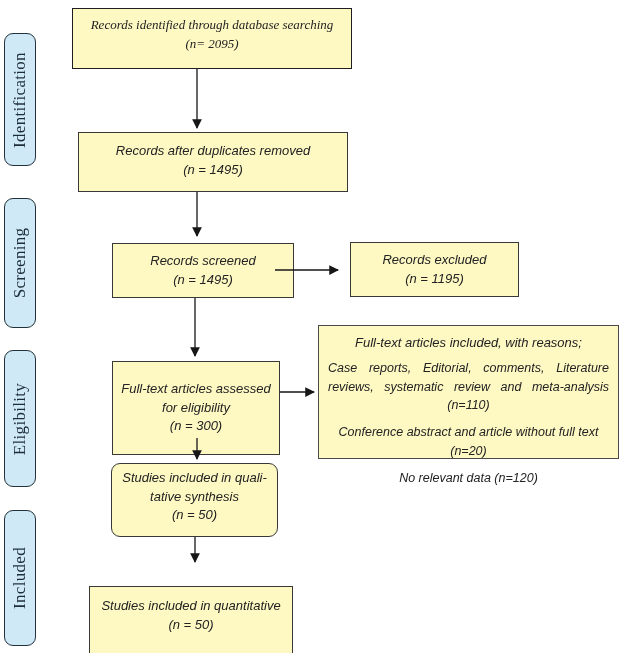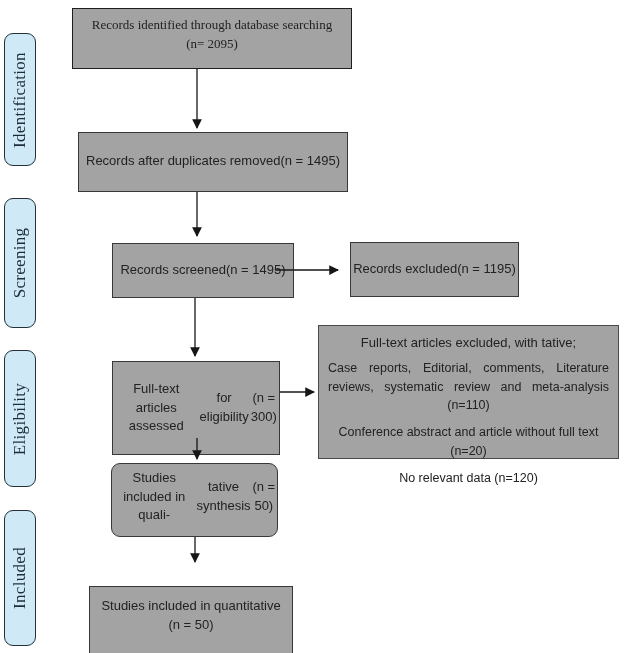--- a/index.html
+++ b/index.html
@@ -35,28 +35,29 @@
     letter-spacing: 0.3px;
   }
   #stage-identification { top: 33px;  height: 133px; }
   #stage-screening      { top: 198px; height: 130px; }
   #stage-eligibility    { top: 350px; height: 137px; }
   #stage-included       { top: 510px; height: 136px; }
 
   
   .fbox {
     position: absolute;
-    background: #a3a3a3;
+    background: #fef9c3;
     border: 1.5px solid #383838;
     box-sizing: border-box;
     text-align: center;
     font-size: 13px;
     line-height: 1.45;
+    font-style: italic;
   }
-  .fbox.center { display: flex; align-items: center; justify-content: center; }
+  .fbox.center { display: flex; flex-direction: column; align-items: center; justify-content: center; }
 
   #box-identified {
     left: 72px; top: 8px; width: 280px; height: 61px;
     font-family: "Liberation Serif", serif;
     padding-top: 7px;
     border-color: #1f1f1f;
   }
   #box-duplicates { left: 78px;  top: 132px; width: 270px; height: 60px; padding-bottom: 2px; }
   #box-screened   { left: 112px; top: 243px; width: 182px; height: 55px; }
   #box-excluded   { left: 350px; top: 242px; width: 169px; height: 55px; }
@@ -129,21 +130,21 @@
     <div>(n = 1195)</div>
   </div>
 
   <div class="fbox center" id="box-fulltext">
     <div>Full-text articles assessed</div>
     <div>for eligibility</div>
     <div>(n = 300)</div>
   </div>
 
   <div class="fbox" id="box-reasons">
-    <div class="reasons-title">Full-text articles excluded, with tative;</div>
+    <div class="reasons-title">Full-text articles included, with reasons;</div>
     <p class="justify-last-center">Case reports, Editorial, comments, Literature reviews, systematic review and meta-analysis (n=110)</p>
     <p>Conference abstract and article without full text (n=20)</p>
     <p>No relevant data (n=120)</p>
   </div>
 
   <div class="fbox center" id="box-qualitative">
     <div>Studies included in quali-</div>
     <div>tative synthesis</div>
     <div>(n = 50)</div>
   </div>

